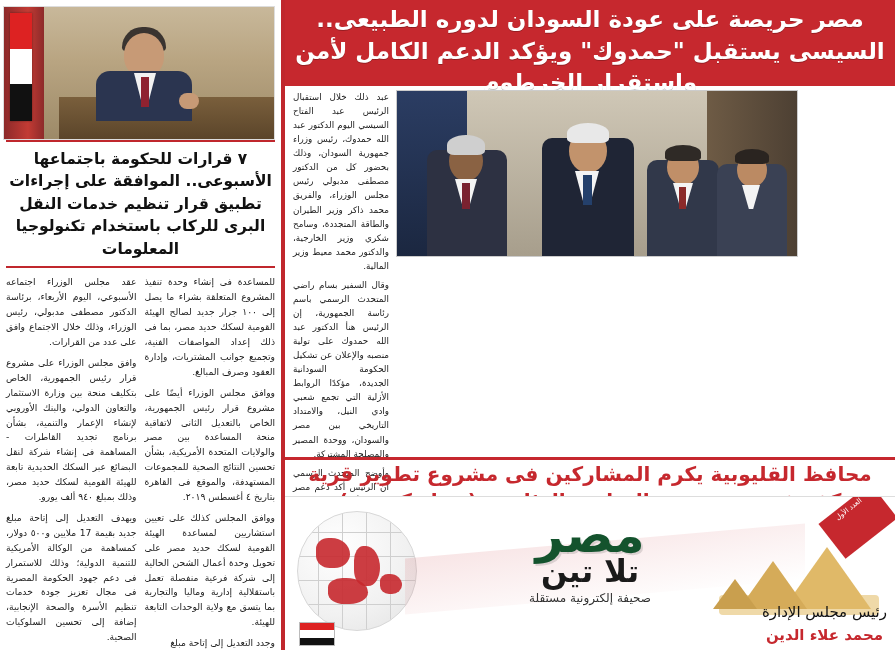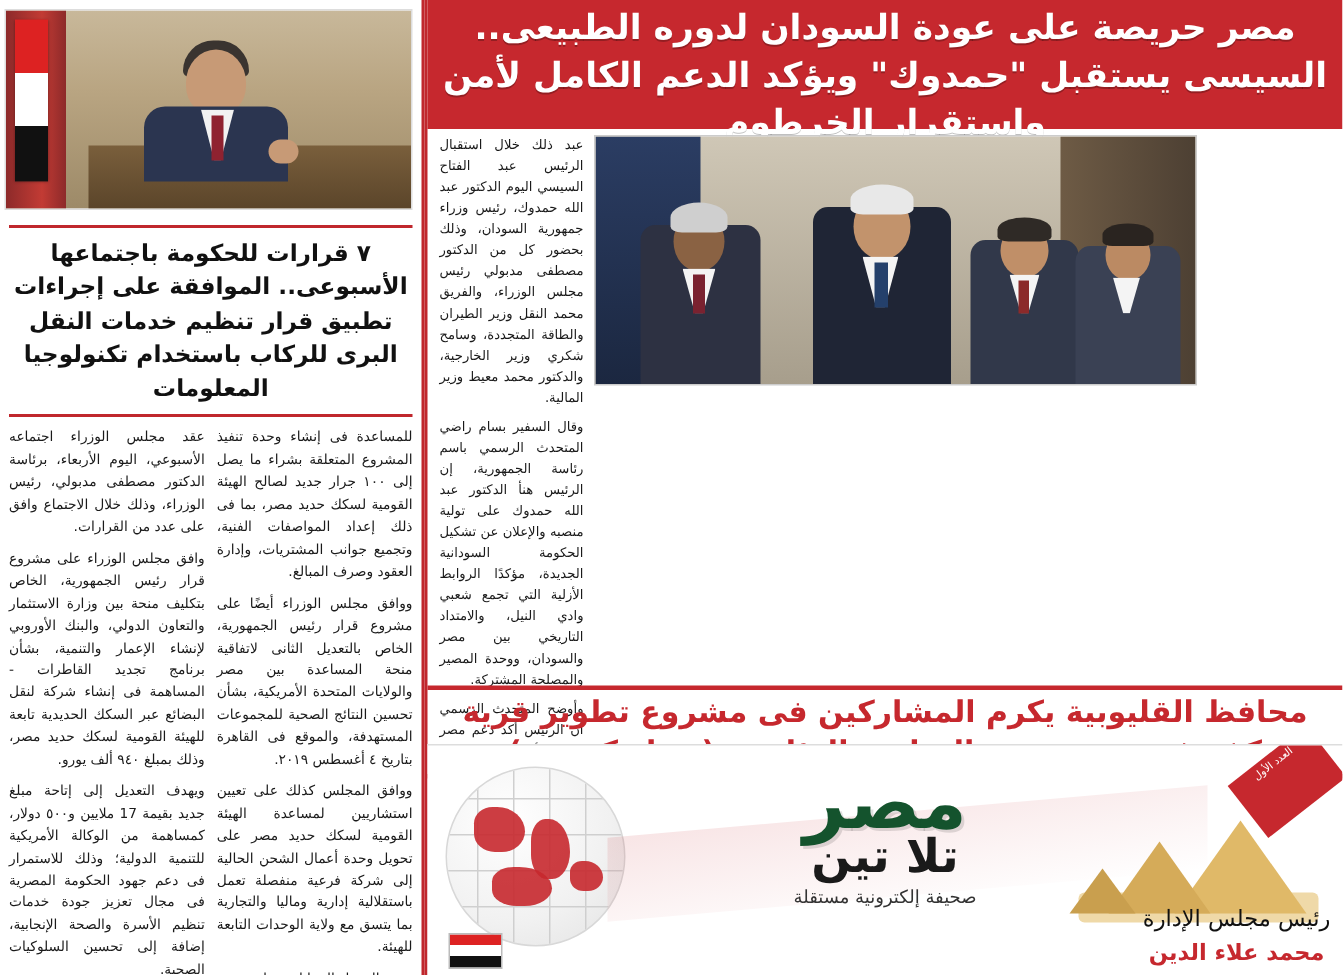--- a/index.html
+++ b/index.html
@@ -54,21 +54,21 @@
     clip-path:polygon(0 0,100% 0,60% 100%,40% 100%);
   }
   .photo-main .person-tie{
     position:absolute;left:137px;top:70px;width:8px;height:30px;background:#8f2230;
   }
   .photo-main .hand{
     position:absolute;left:175px;top:86px;width:20px;height:16px;border-radius:8px;background:#c79a76;
   }
 
   .headline-box{
-    margin-top:10px;border-top:2px solid #c0272d;border-bottom:2px solid #c0272d;
+    margin-top:0;border-top:2px solid #c0272d;border-bottom:2px solid #c0272d;
     padding:6px 2px;
   }
   .headline-box h2{
     margin:0;font-size:15.5px;line-height:1.45;font-weight:bold;color:#111;
     text-align:center;font-family:"DejaVu Sans","Liberation Sans",sans-serif;
   }
 
   .col-left .body-cols{
     display:flex;flex-direction:row-reverse;gap:8px;margin-top:7px;
   }
@@ -227,21 +227,21 @@
     </div>
   </div>
 
   <div class="top-red">
     <h1>مصر حريصة على عودة السودان لدوره الطبيعى.. السيسى يستقبل "حمدوك" ويؤكد الدعم الكامل لأمن واستقرار الخرطوم</h1>
   </div>
 
   <div class="mid">
     <div class="mid-row">
       <div class="mid-text">
-        <p>عبد ذلك خلال استقبال الرئيس عبد الفتاح السيسي اليوم الدكتور عبد الله حمدوك، رئيس وزراء جمهورية السودان، وذلك بحضور كل من الدكتور مصطفى مدبولي رئيس مجلس الوزراء، والفريق محمد النقل وزير الطيران والطاقة المتجددة، وسامح شكري وزير الخارجية، والدكتور محمد معيط وزير المالية.</p>
+        <p>عبد ذلك خلال استقبال الرئيس عبد الفتاح السيسي اليوم الدكتور عبد الله حمدوك، رئيس وزراء جمهورية السودان، وذلك بحضور كل من الدكتور مصطفى مدبولي رئيس مجلس الوزراء، والفريق محمد ذاكر وزير الطيران والطاقة المتجددة، وسامح شكري وزير الخارجية، والدكتور محمد معيط وزير المالية.</p>
         <p>وقال السفير بسام راضي المتحدث الرسمي باسم رئاسة الجمهورية، إن الرئيس هنأ الدكتور عبد الله حمدوك على تولية منصبه والإعلان عن تشكيل الحكومة السودانية الجديدة، مؤكدًا الروابط الأزلية التي تجمع شعبي وادي النيل، والامتداد التاريخي بين مصر والسودان، ووحدة المصير والمصلحة المشتركة.</p>
         <p>وأوضح المتحدث الرسمي أن الرئيس أكد دعم مصر الكامل لأمن</p>
       </div>
 
       <div class="mid-photo">
         <div class="mp-wall"></div>
         <div class="mp-curtain"></div>
         <div class="mp-flagline"></div>
 
         <div class="mp-person" style="left:30px;width:80px;height:106px;background:#2d3142;"></div>

